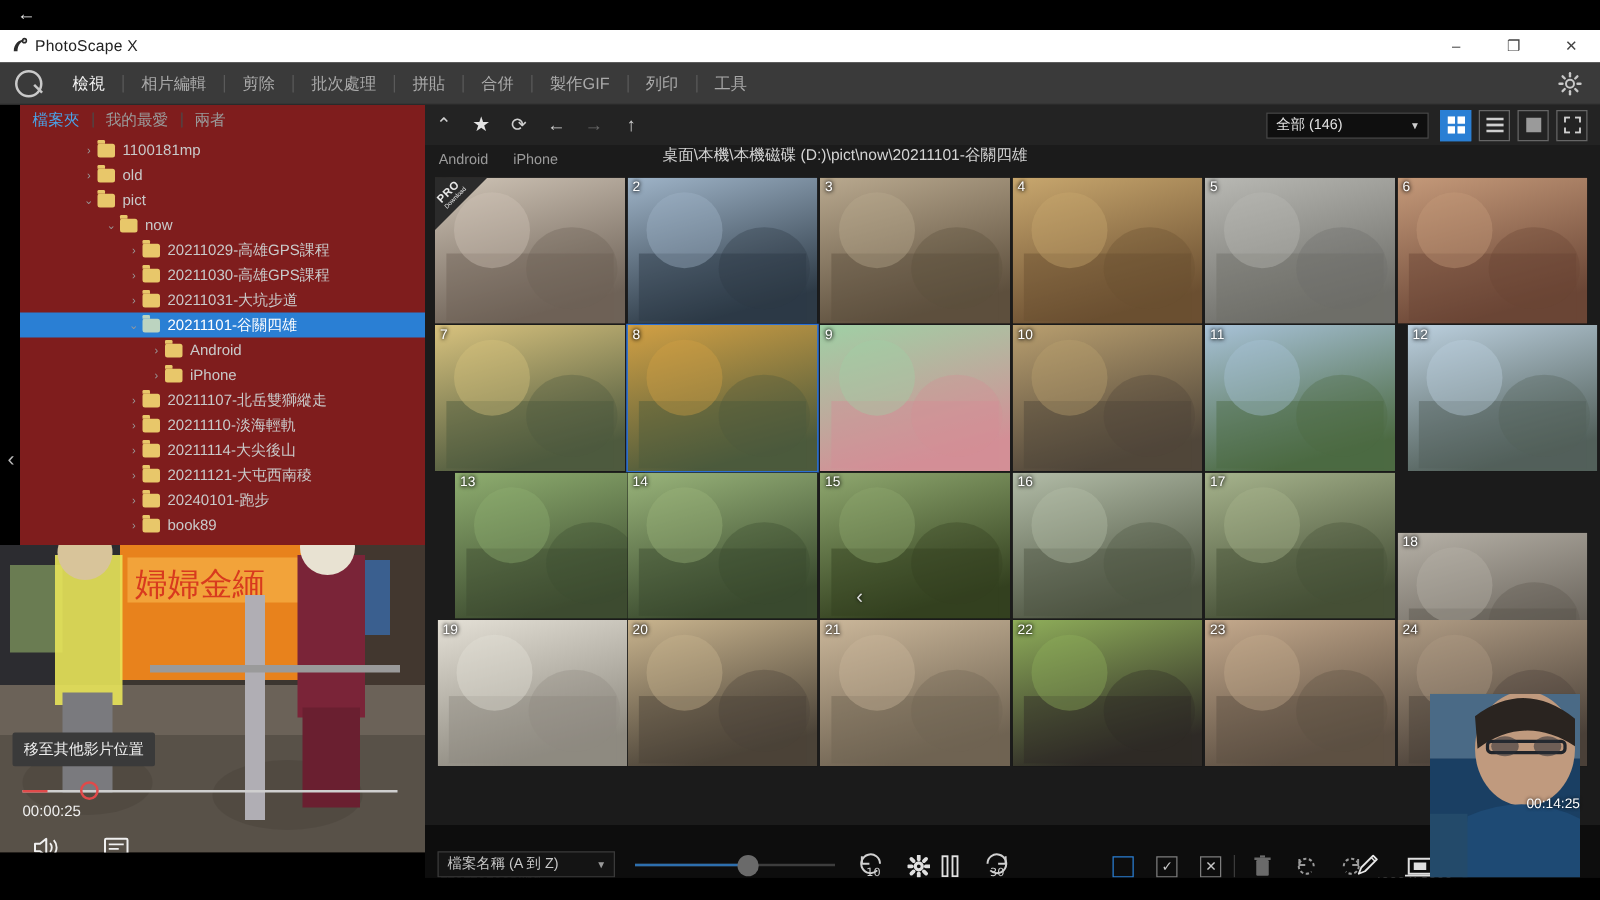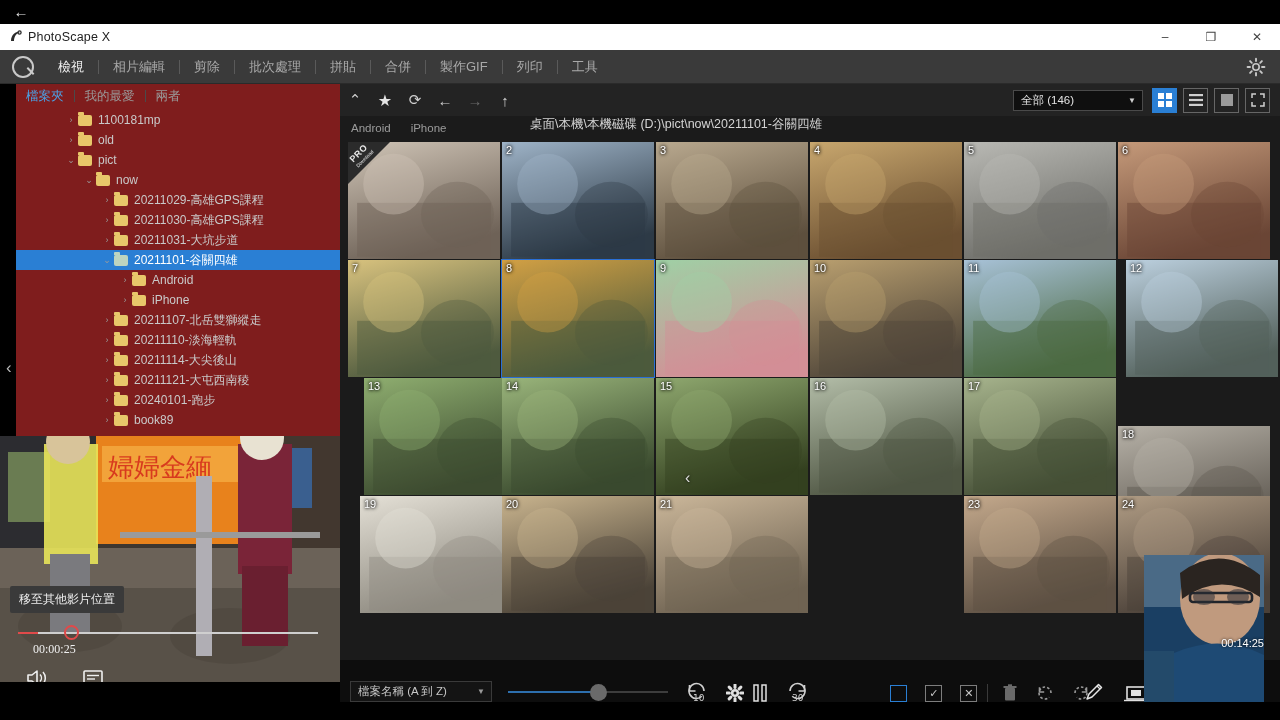--- a/index.html
+++ b/index.html
@@ -51,21 +51,21 @@
   
   .lcollapse { position:absolute; left:6px; top:355px; width:14px; height:26px; color:#b9b9b9; font-size:17px; line-height:26px; }
 
   
   .video { position:absolute; left:0; top:436px; width:340px; height:246px; overflow:hidden; background:#2e2a26; }
   .vimg { position:absolute; inset:0; }
   .vtooltip { position:absolute; left:10px; top:150px; background:#3a3a3a; color:#eee; font-size:12px; padding:5px 9px; border-radius:2px; }
   .vseek { position:absolute; left:18px; top:196px; width:300px; height:2px; background:#cfcfcf; }
   .vseek-done { position:absolute; left:0; top:0; width:20px; height:2px; background:#e04a4a; }
   .vseek-knob { position:absolute; left:46px; top:-7px; width:15px; height:15px; border:2.5px solid #e04a4a; border-radius:50%; background:transparent; }
-  .vtime { position:absolute; left:33px; top:206px; color:#f0f0f0; font-size:12px;font-family:Liberation Serif, serif; }
+  .vtime { position:absolute; left:18px; top:206px; color:#f0f0f0; font-size:12px; }
   .vctrls { position:absolute; left:26px; top:232px; display:flex; gap:34px; }
   .vctrl { color:#f0f0f0; font-size:19px; line-height:20px; }
   .vbottombar { position:absolute; left:0; top:702px; width:340px; height:18px; background:#000; }
 
   
   .main { position:absolute; left:340px; top:84px; width:940px; height:636px; background:#1b1b1b; }
 
   .pathbar { position:absolute; left:0; top:0; width:940px; height:32px; background:#232323; display:flex; align-items:center; }
   .pb-btn { width:30px; height:32px; display:flex; align-items:center; justify-content:center; color:#cfcfcf; font-size:15px; }
   .pb-btn.dim { color:#6a6a6a; }
@@ -635,21 +635,21 @@
                 <stop offset="100%" stop-color="#5c564e"></stop>
               </linearGradient>
             </defs>
             <rect width="152" height="117" fill="url(#g17)"></rect>
             <rect x="9.12" y="60.84" width="133.76" height="53.82" fill="#5c564e" opacity="0.45"></rect>
             <ellipse cx="45.6" cy="42.12" rx="30.400000000000002" ry="30.42" fill="#b7b2a8" opacity="0.40"></ellipse>
             <ellipse cx="109.44" cy="72.54" rx="36.48" ry="32.760000000000005" fill="#5c564e" opacity="0.35"></ellipse>
           </svg>
           <div class="cellnum">18</div>
         </div>
-        <div class="cell" style="left: 12px; top: 354px; width: 152px; height: 117px; padding-left: 37px;">
+        <div class="cell" style="left: 2px; top: 354px; width: 152px; height: 117px; padding-left: 37px;">
           <svg width="152" height="117" viewBox="0 0 152 117" preserveAspectRatio="none" style="position: absolute; left: 0px; top: 0px;">
             <defs>
               <linearGradient id="g18" x1="0" y1="0" x2="0.35" y2="1">
                 <stop offset="0%" stop-color="#e4e0d6"></stop>
                 <stop offset="100%" stop-color="#8e8a80"></stop>
               </linearGradient>
             </defs>
             <rect width="152" height="117" fill="url(#g18)"></rect>
             <rect x="9.12" y="60.84" width="133.76" height="53.82" fill="#8e8a80" opacity="0.45"></rect>
             <ellipse cx="45.6" cy="42.12" rx="30.400000000000002" ry="30.42" fill="#e4e0d6" opacity="0.40"></ellipse>
@@ -679,20 +679,35 @@
                 <stop offset="0%" stop-color="#cbb79a"></stop>
                 <stop offset="100%" stop-color="#6f6352"></stop>
               </linearGradient>
             </defs>
             <rect width="152" height="117" fill="url(#g20)"></rect>
             <rect x="9.12" y="60.84" width="133.76" height="53.82" fill="#6f6352" opacity="0.45"></rect>
             <ellipse cx="45.6" cy="42.12" rx="30.400000000000002" ry="30.42" fill="#cbb79a" opacity="0.40"></ellipse>
             <ellipse cx="109.44" cy="72.54" rx="36.48" ry="32.760000000000005" fill="#6f6352" opacity="0.35"></ellipse>
           </svg>
           <div class="cellnum">21</div>
+        </div>
+        <div class="cell" style="left: 462px; top: 354px; width: 152px; height: 117px;">
+          <svg width="152" height="117" viewBox="0 0 152 117" preserveAspectRatio="none" style="position: absolute; left: 0px; top: 0px;">
+            <defs>
+              <linearGradient id="g21" x1="0" y1="0" x2="0.35" y2="1">
+                <stop offset="0%" stop-color="#8fae5a"></stop>
+                <stop offset="100%" stop-color="#2e2a26"></stop>
+              </linearGradient>
+            </defs>
+            <rect width="152" height="117" fill="url(#g21)"></rect>
+            <rect x="9.12" y="60.84" width="133.76" height="53.82" fill="#2e2a26" opacity="0.45"></rect>
+            <ellipse cx="45.6" cy="42.12" rx="30.400000000000002" ry="30.42" fill="#8fae5a" opacity="0.40"></ellipse>
+            <ellipse cx="109.44" cy="72.54" rx="36.48" ry="32.760000000000005" fill="#2e2a26" opacity="0.35"></ellipse>
+          </svg>
+          <div class="cellnum">22</div>
         </div>
         <div class="cell" style="left: 616px; top: 354px; width: 152px; height: 117px;">
           <svg width="152" height="117" viewBox="0 0 152 117" preserveAspectRatio="none" style="position: absolute; left: 0px; top: 0px;">
             <defs>
               <linearGradient id="g22" x1="0" y1="0" x2="0.35" y2="1">
                 <stop offset="0%" stop-color="#c4a98c"></stop>
                 <stop offset="100%" stop-color="#5d5043"></stop>
               </linearGradient>
             </defs>
             <rect width="152" height="117" fill="url(#g22)"></rect>

